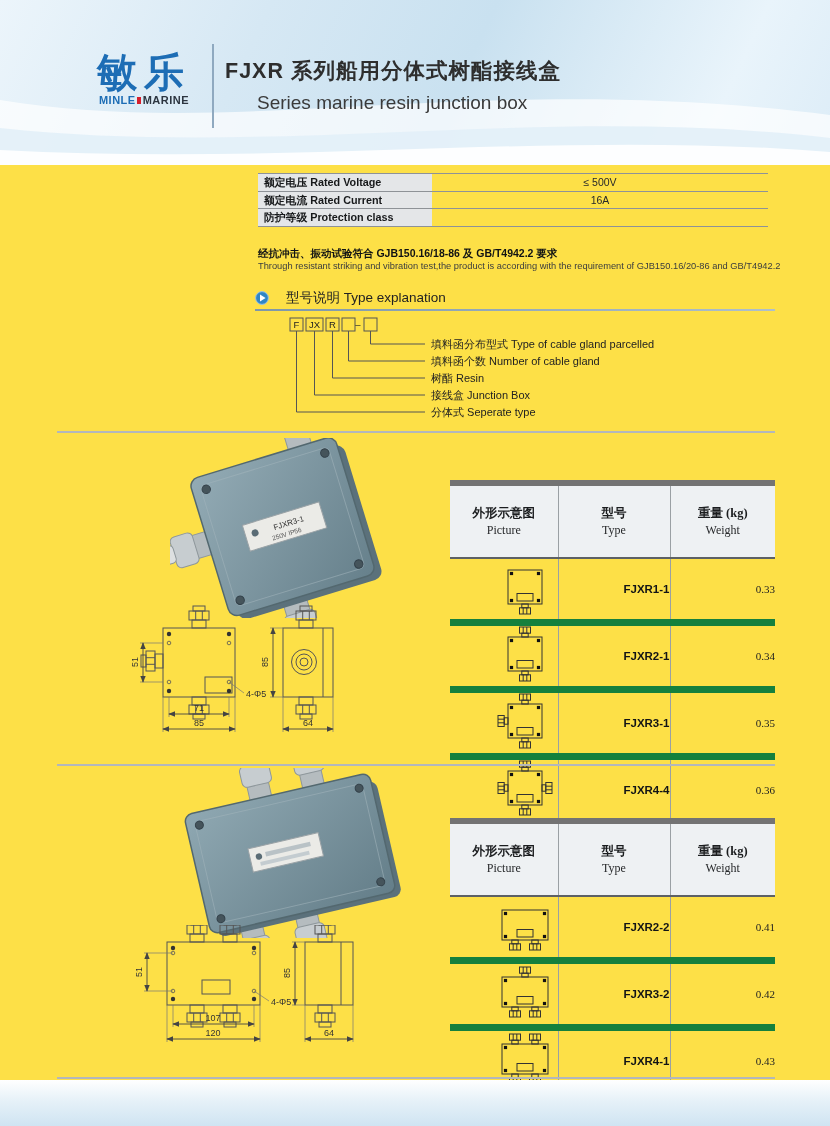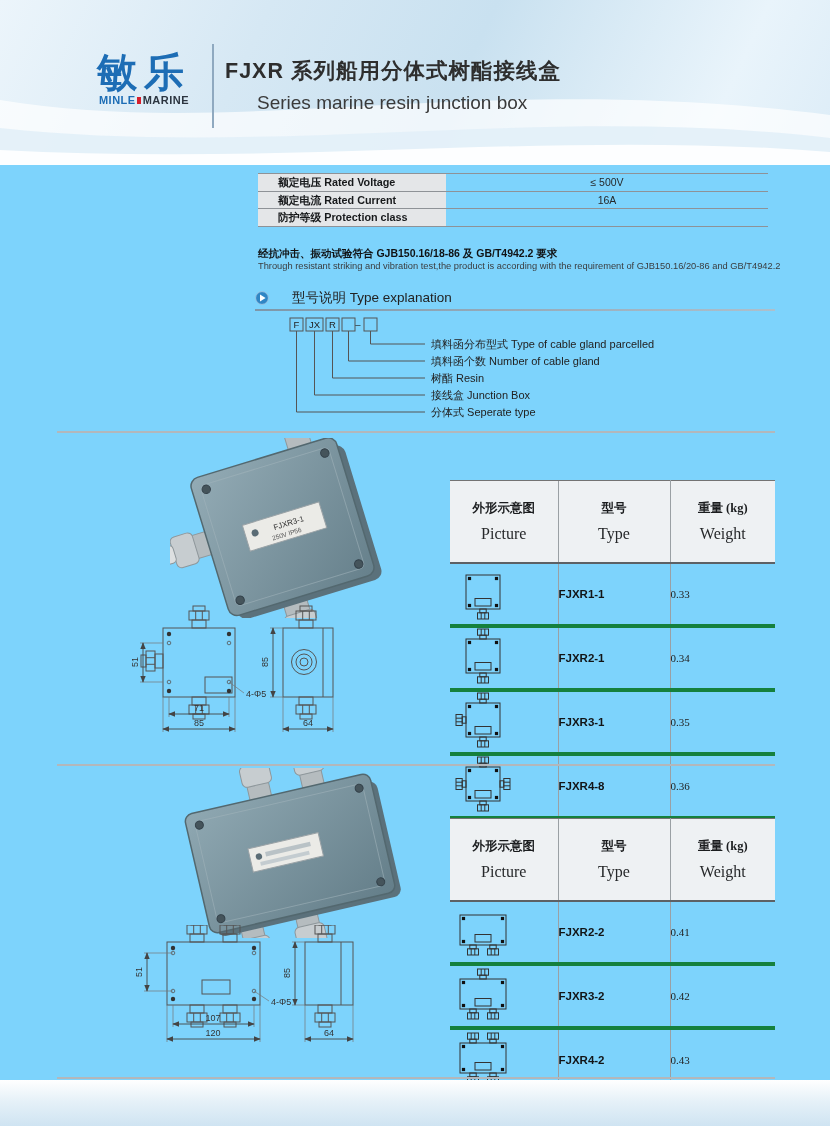--- a/index.html
+++ b/index.html
@@ -1,17 +1,17 @@
 <!DOCTYPE html>
 <html><head>
 <meta charset="utf-8">
 <style>
   html,body{margin:0;padding:0;}
   body{width:830px;height:1126px;background:#fff;font-family:"Liberation Sans",sans-serif;}
-  .page{position:relative;width:830px;height:1126px;overflow:hidden;background:#7dd3fc;}
+  .page{position:relative;width:830px;height:1126px;overflow:hidden;background:#fde047;}
 
   
   .header-band{position:absolute;left:0;top:0;width:830px;height:165px;
     background:linear-gradient(115deg,#ecf5fb 0%,#d6e8f4 30%,#c9e1f0 55%,#e9f4fb 85%,#dcecf7 100%);}
   .header-band svg{position:absolute;left:0;top:0;}
 
   
   .logo{position:absolute;left:84px;top:50px;width:120px;text-align:center;}
   .logo-cn{font-size:40px;line-height:44px;font-weight:900;color:#1d6db5;letter-spacing:7px;}
   .logo-en{font-size:11px;font-weight:700;letter-spacing:.5px;white-space:nowrap;}
@@ -21,44 +21,44 @@
   .logo-divider{position:absolute;left:212px;top:44px;width:2px;height:84px;background:#8fa9c0;}
 
   
   .titles{position:absolute;left:225px;top:56px;}
   .title-cn{font-size:21.5px;font-weight:700;color:#2e2e2e;letter-spacing:1px;}
   .title-en{font-size:19px;color:#3a3a3a;margin-top:7px;margin-left:32px;}
 
   
   .spec-table{position:absolute;left:258px;top:173px;width:510px;border-bottom:1px solid #8e9297;}
   .spec-row{display:flex;border-top:1px solid #8e9297;height:16.5px;align-items:center;}
-  .spec-label{width:168px;background:#e4e6e8;font-size:10.8px;font-weight:700;color:#17191b;padding-left:20px;line-height:16.5px;}
+  .spec-label{width:168px;background:#e4e6e8;font-size:10.8px;font-weight:700;color:#17191b;padding-left:6px;line-height:16.5px;}
   .spec-value{flex:1;text-align:center;font-size:10.5px;color:#26282a;}
   .note-cn{position:absolute;left:258px;top:247px;width:520px;font-size:10.5px;font-weight:700;color:#101214;}
   .note-en{position:absolute;left:258px;top:261px;width:525px;font-size:9.3px;color:#3a3c3e;}
 
   
-  .te-heading{position:absolute;left:255px;top:289px;display:flex;align-items:center;gap:23px;}
+  .te-heading{position:absolute;left:255px;top:289px;display:flex;align-items:center;gap:17px;}
   .te-heading .txt{font-size:13.5px;color:#222;font-weight:500;}
   .te-underline{position:absolute;left:255px;top:309px;width:520px;height:2px;
     background:linear-gradient(90deg,#7e97a9,#aebfcb);}
   .te-diagram{position:absolute;left:255px;top:314px;}
 
   
   .divider{position:absolute;left:57px;width:718px;height:2px;background:#b3b7bb;}
   .footer-band{position:absolute;left:0;top:1080px;width:830px;height:46px;
     background:linear-gradient(180deg,#ffffff 0%,#e6f1f8 45%,#cfe4f2 100%);}
 
   
   .ptable{position:absolute;left:450px;width:325px;border-collapse:collapse;table-layout:fixed;}
-  .ptable th{background:#eef1f3;border-top:1px solid #737373;border-bottom:2px solid #5d6165;padding:19px 0;font-weight:normal;}
-  .ptable td{border-bottom:4px solid #15803d;text-align:left;padding:0;}
+  .ptable th{background:#eef1f3;border-top:6px solid #737373;border-bottom:2px solid #5d6165;padding:19px 0;font-weight:normal;}
+  .ptable td{border-bottom:7px solid #15803d;text-align:right;padding:0;}
   .ptable .mid{border-left:1px solid #9aa0a4;border-right:1px solid #9aa0a4;}
   .th-cn{font-family:"Liberation Serif",serif;font-size:12.5px;font-weight:700;color:#1b1d1f;}
-  .th-en{font-family:"Liberation Serif",serif;font-size:16px;color:#26282a;margin-top:8px;}
+  .th-en{font-family:"Liberation Serif",serif;font-size:12px;color:#26282a;margin-top:1px;}
   .t1 td{height:50px;}
   .t2 td{height:51px;}
   .type-cell{font-size:11.5px;font-weight:700;color:#121416;}
   .weight-cell{font-size:11px;color:#222;font-family:Liberation Serif, serif;}
   .picto{display:inline-block;vertical-align:middle;}
 
   
   .art{position:absolute;}
   .dimtext{font-size:9px;fill:#333;font-family:"Liberation Sans",sans-serif;}
   .lbltext{font-size:11px;fill:#222;font-family:"Liberation Sans",sans-serif;}
@@ -371,21 +371,21 @@
                     <line x1="-1.8" y1="-10" x2="-1.8" y2="-3.8"></line>
                     <line x1="1.8" y1="-10" x2="1.8" y2="-3.8"></line>
                   </g>
                   <rect x="25" y="34.5" width="16" height="7.5"></rect>
                   <rect x="17.9" y="12.9" width="3.2" height="3.2" fill="#111" stroke="none"></rect>
                   <rect x="44.9" y="12.9" width="3.2" height="3.2" fill="#111" stroke="none"></rect>
                   <rect x="17.9" y="39.9" width="3.2" height="3.2" fill="#111" stroke="none"></rect>
                   <rect x="44.9" y="39.9" width="3.2" height="3.2" fill="#111" stroke="none"></rect>
                 </g>
               </svg></span></td>
-      <td class="mid type-cell">FJXR4-8</td>
+      <td class="mid type-cell">FJXR4-4</td>
       <td class="weight-cell">0.36</td>
     </tr>
   </tbody>
     </table>
 
   <div class="divider" style="top:764px;"></div>
 
   <svg class="art" style="left:160px;top:768px;" width="265" height="170" viewBox="0 0 265 170">
     <defs>
       <linearGradient id="lg2" x1="0" y1="0" x2="1" y2="1">
@@ -601,21 +601,21 @@
                     <line x1="-1.8" y1="-10" x2="-1.8" y2="-3.8"></line>
                     <line x1="1.8" y1="-10" x2="1.8" y2="-3.8"></line>
                   </g>
                   <rect x="25" y="32.5" width="16" height="7.5"></rect>
                   <rect x="11.9" y="14.9" width="3.2" height="3.2" fill="#111" stroke="none"></rect>
                   <rect x="50.9" y="14.9" width="3.2" height="3.2" fill="#111" stroke="none"></rect>
                   <rect x="11.9" y="37.9" width="3.2" height="3.2" fill="#111" stroke="none"></rect>
                   <rect x="50.9" y="37.9" width="3.2" height="3.2" fill="#111" stroke="none"></rect>
                 </g>
               </svg></span></td>
-      <td class="mid type-cell">FJXR4-2</td>
+      <td class="mid type-cell">FJXR4-1</td>
       <td class="weight-cell">0.43</td>
     </tr>
   </tbody>
     </table>
 
   <div class="divider" style="top:1077px;"></div>
   <div class="footer-band"></div>
 
 </div>
 

